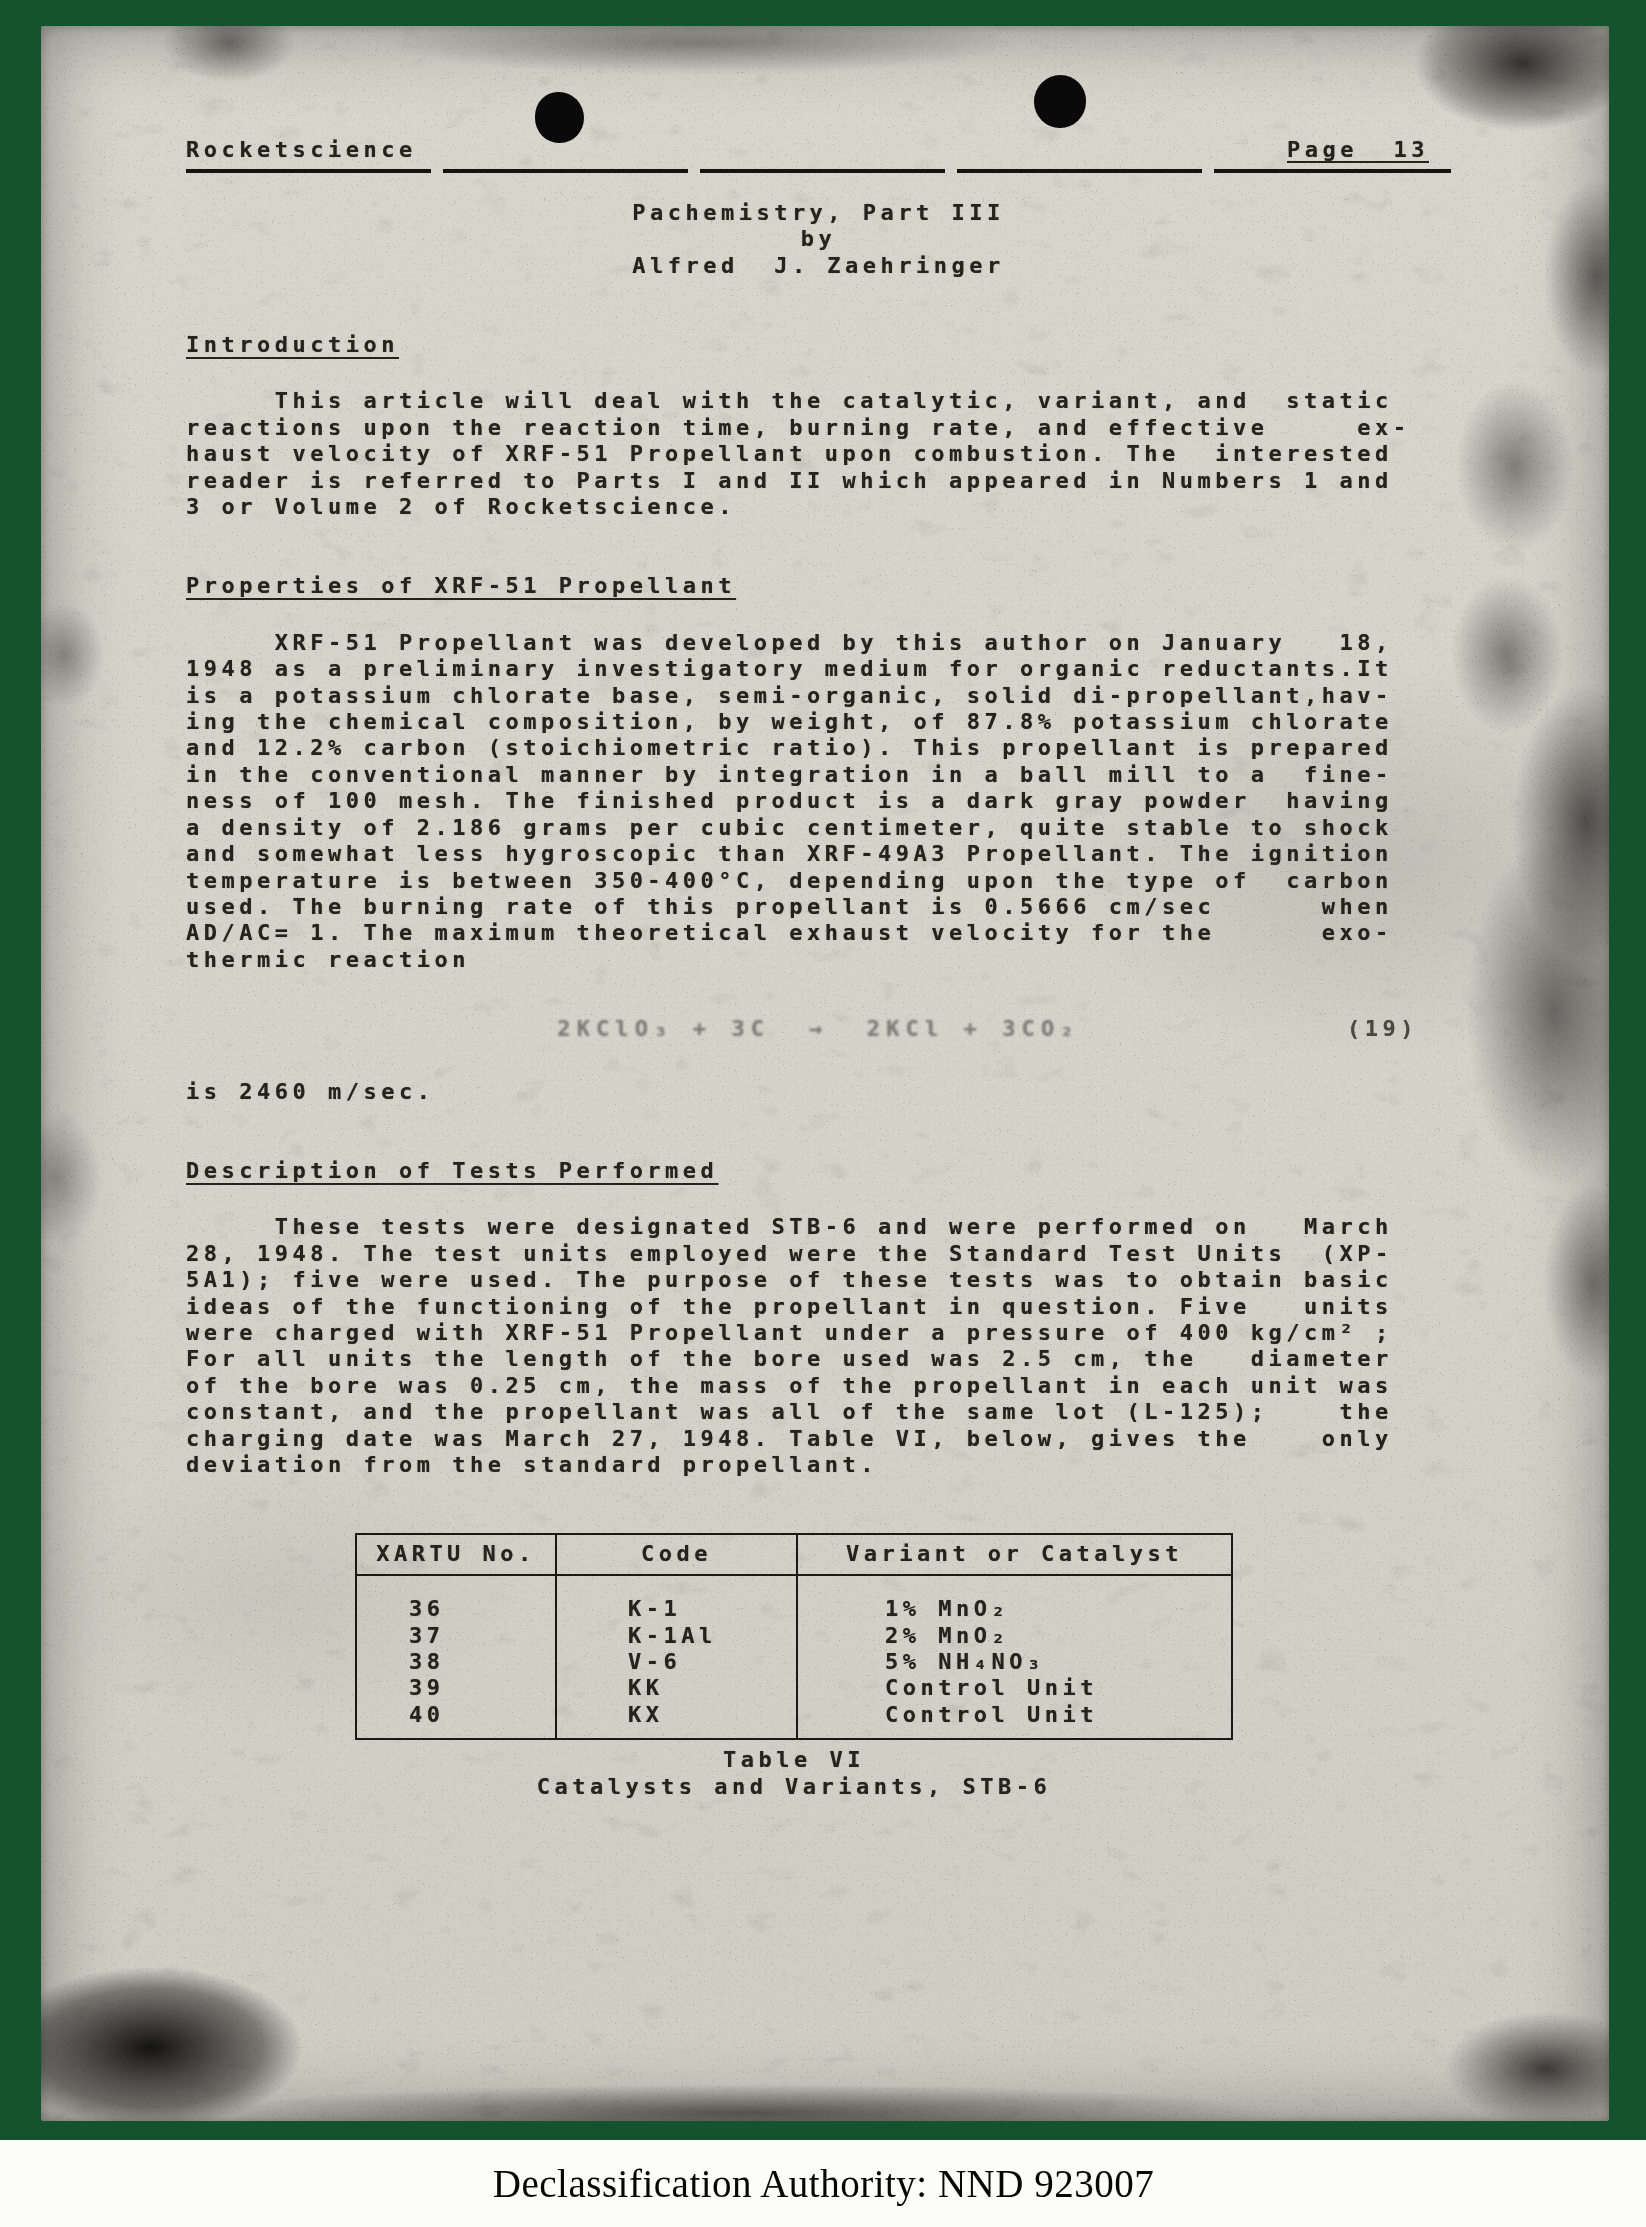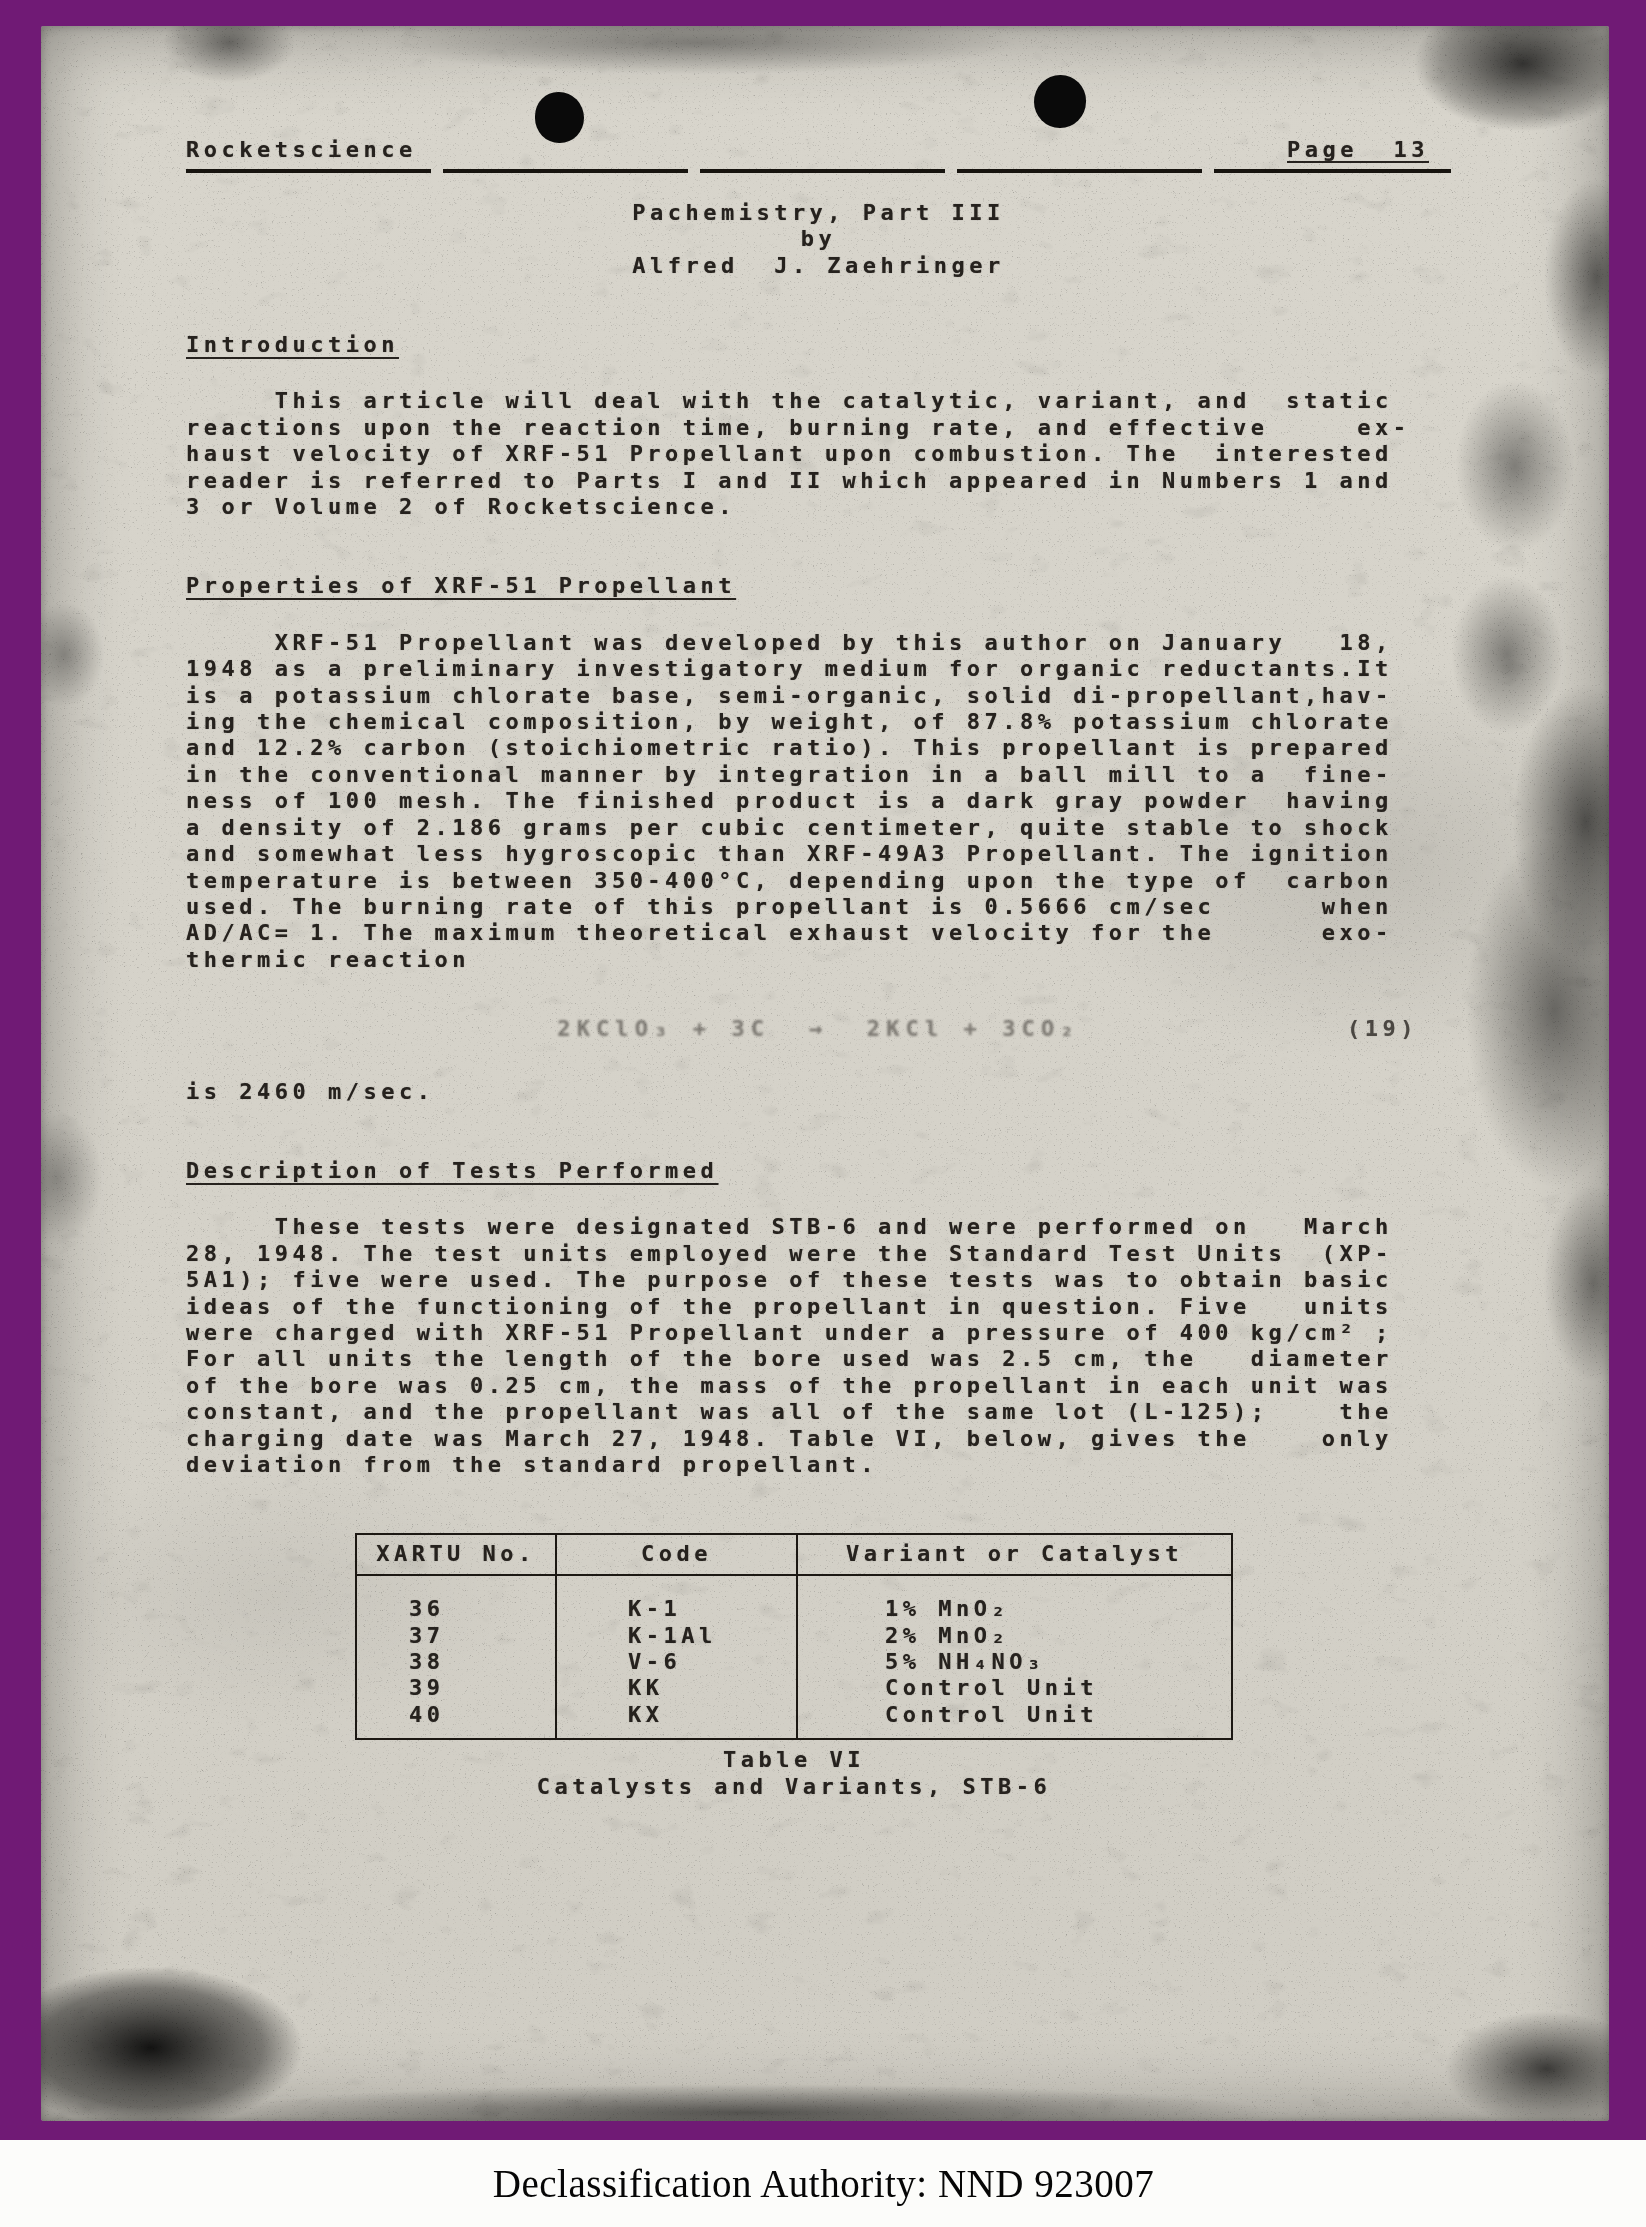--- a/index.html
+++ b/index.html
@@ -2,21 +2,21 @@
 <html style="font-size:7.5px"><head>
 <meta charset="utf-8">
 <style>
   html, body {
     margin: 0; padding: 0;
     width: 1647px; height: 2227px;
     background: #070707;
     overflow: hidden;
     font-family: "DejaVu Sans Mono", "Liberation Mono", monospace;
   }
-  .stage { position: relative; width: 1647px; height: 2227px; background: #701a75; }
+  .stage { position: relative; width: 1647px; height: 2227px; background: #14532d; }
 
   
   .paper {
     position: absolute; left: 41px; top: 26.4px;
     width: 1568px; height: 2095px;
     background:
       radial-gradient(ellipse 471px 283px at 85% 40%, rgba(0,0,0,0.10), transparent 70%),
       radial-gradient(ellipse 377px 189px at 15% 75%, rgba(0,0,0,0.05), transparent 70%),
       linear-gradient(180deg, #d8d5cc 0%, #d5d2c9 55%, #d0cdc4 100%);
     box-shadow: inset 0 0 80px rgba(0,0,0,0.38), inset 0 0 9.4px rgba(0,0,0,0.28);

